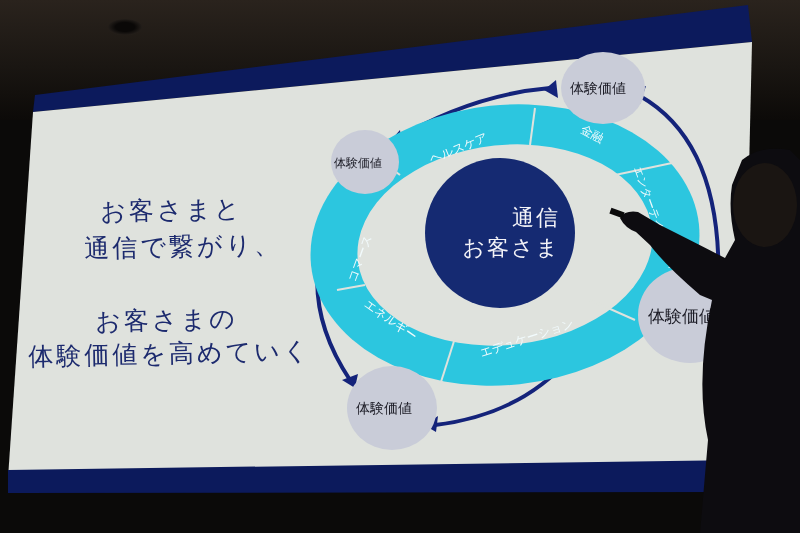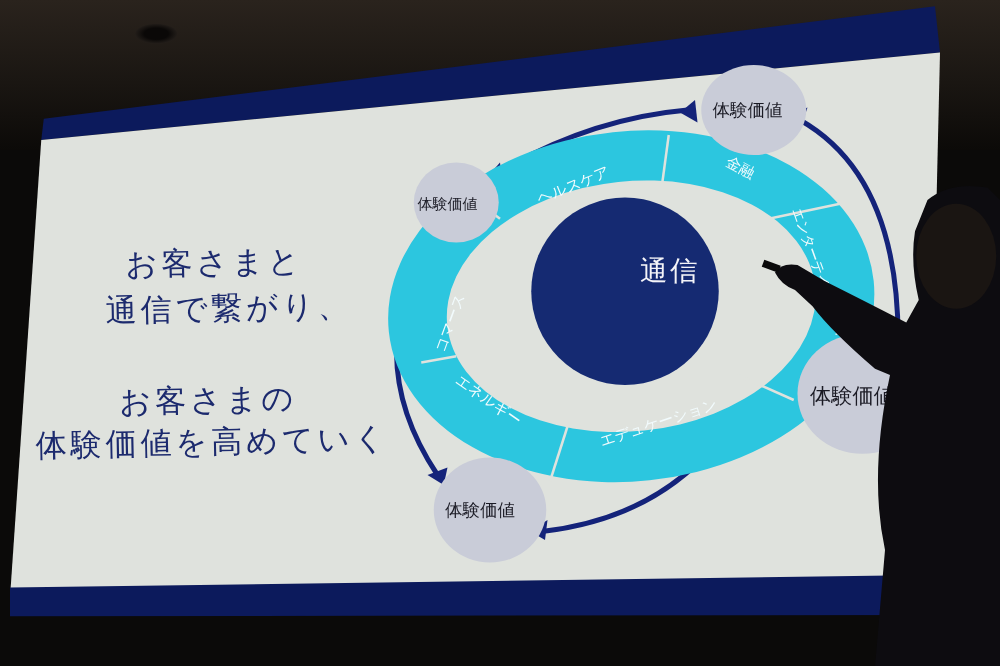--- a/index.html
+++ b/index.html
@@ -64,20 +64,21 @@
   <ellipse cx="392" cy="408" rx="45" ry="42" fill="#c9ccd8"></ellipse>
 </svg>
 
 <div class="slide-text">
   <div class="hl" style="left:100px;top:195px;">お客さまと</div>
   <div class="hl" style="left:84px;top:232px;">通信で繋がり、</div>
   <div class="hl" style="left:95px;top:305px;">お客さまの</div>
   <div class="hl" style="left:28px;top:340px;">体験価値を高めていく</div>
 
   <div class="center-txt" style="left:440px;top:203px;width:120px;">通信</div>
+  <div class="center-txt" style="left:440px;top:233px;width:120px;">お客さま</div>
 
   <div class="seg" style="left:428px;top:140px;transform:rotate(-22deg);">ヘルスケア</div>
   <div class="seg" style="left:580px;top:126px;transform:rotate(28deg);">金融</div>
   <div class="seg" style="left:600px;top:212px;transform:rotate(70deg);font-size:11px;">エンターテインメント</div>
   <div class="seg" style="left:478px;top:330px;transform:rotate(-18deg);">エデュケーション</div>
   <div class="seg" style="left:360px;top:312px;transform:rotate(35deg);">エネルギー</div>
   <div class="seg" style="left:336px;top:250px;transform:rotate(-70deg);">コマース</div>
 
   <div class="lbl" style="left:570px;top:80px;">体験価値</div>
   <div class="lbl" style="left:334px;top:155px;font-size:12px;">体験価値</div>

